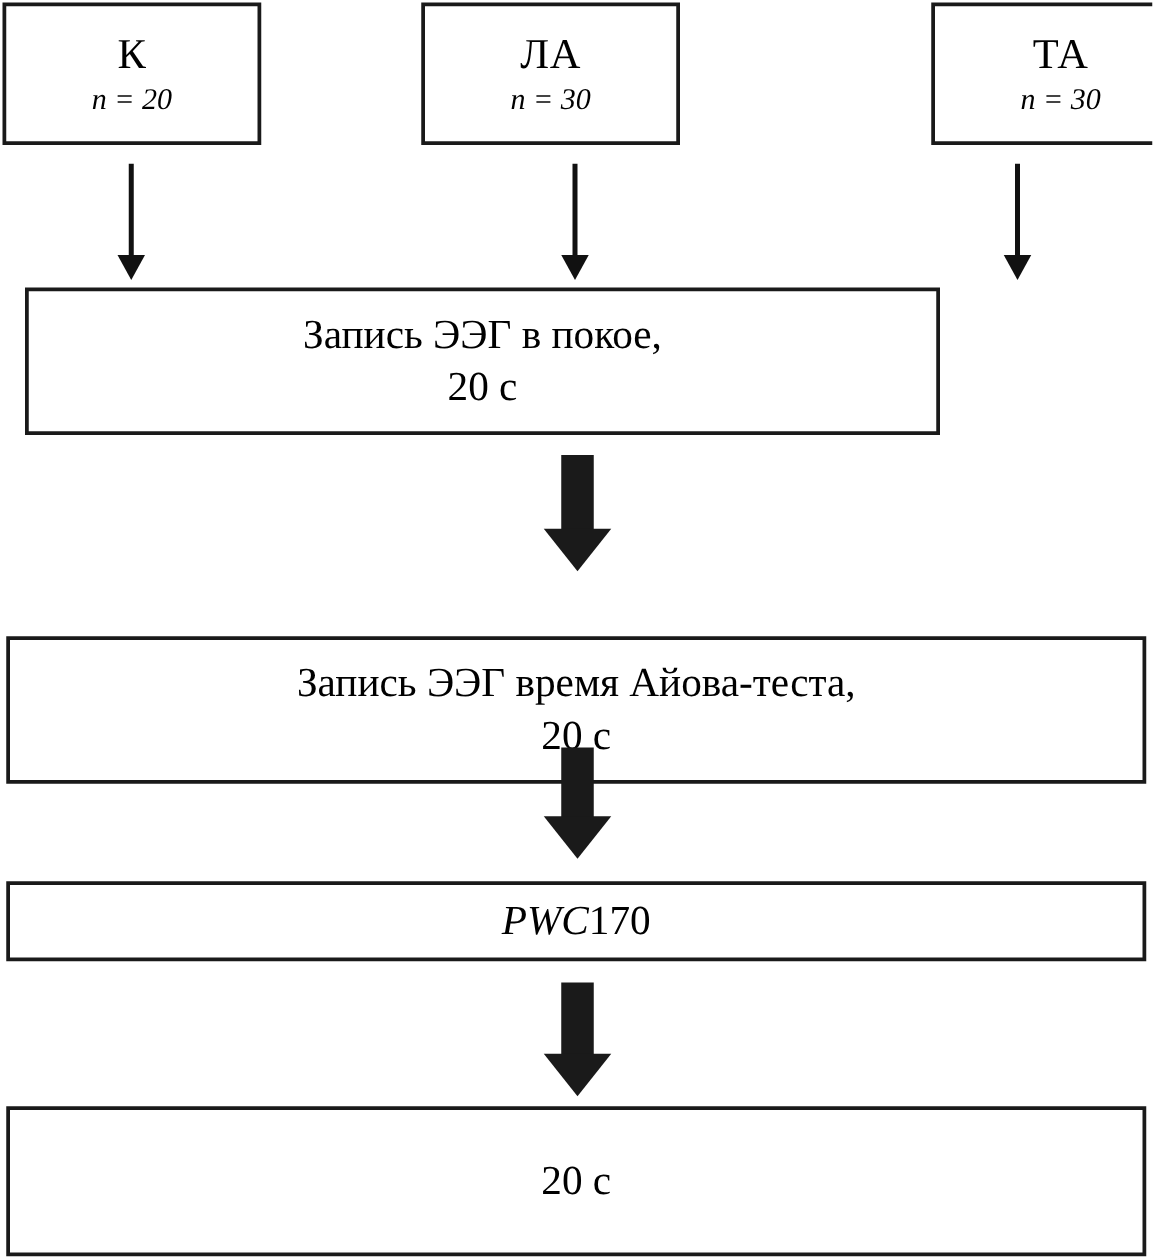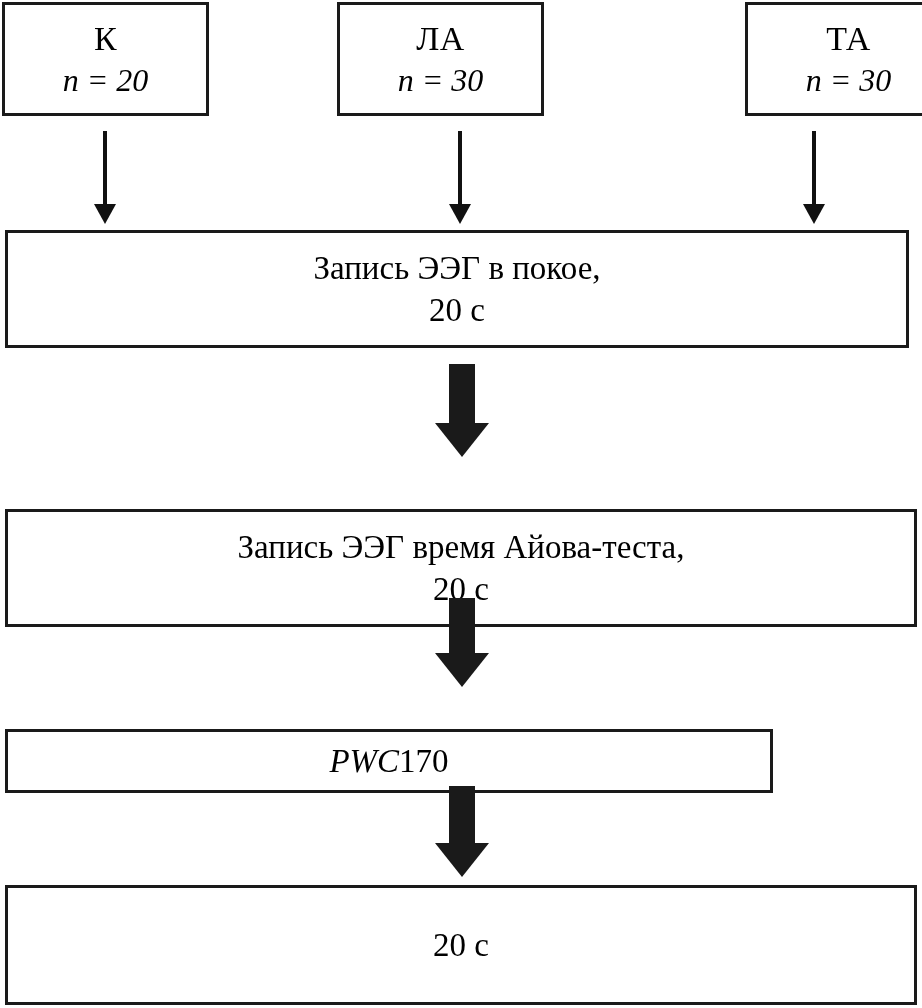--- a/index.html
+++ b/index.html
@@ -35,21 +35,21 @@
     white-space: nowrap;
   }
   .group-box {
     font-size: 34px;
   }
   .group-box .line1 {
     font-size: 34px;
     letter-spacing: 0.5px;
   }
   .group-box .line2 {
-    font-size: 32px;
+    font-size: 24px;
   }
   .wide-box {
     font-size: 33px;
   }
   .italic-n {
     font-style: italic;
   }
   
   .thin-arrow {
     position: absolute;
@@ -104,35 +104,35 @@
 
   <div class="box group-box" style="left:711px; top:2px; width:207px; height:114px;margin-left:34px;">
     <span class="line line1">ТА</span>
     <span class="line line2 italic-n">n = 30</span>
   </div>
 
   <div class="thin-arrow" style="left:103px; top:131px; height:74px;"></div>
   <div class="thin-arrow" style="left:458px; top:131px; height:74px;"></div>
   <div class="thin-arrow" style="left:812px; top:131px; height:74px;"></div>
 
-  <div class="box wide-box" style="left:5px; top:230px; width:904px; height:118px;">
+  <div class="box wide-box" style="left:20px; top:230px; width:732px; height:118px;">
     <span class="line">Запись ЭЭГ в покое,</span>
     <span class="line">20 с</span>
   </div>
 
   <div class="thick-arrow" style="left:449px; top:364px; height:60px;"></div>
 
   <div class="box wide-box" style="left:5px; top:465px; width:912px; height:118px;margin-top:44px;">
     <span class="line">Запись ЭЭГ время Айова-теста,</span>
     <span class="line">20 с</span>
   </div>
 
   <div class="thick-arrow" style="left:449px; top:598px; height:56px;"></div>
 
-  <div class="box wide-box" style="left:5px; top:729px; width:768px; height:64px;">
+  <div class="box wide-box" style="left:5px; top:705px; width:912px; height:64px;">
     <span class="line"><i>PWC</i><span>170</span></span>
   </div>
 
   <div class="thick-arrow" style="left:449px; top:786px; height:58px;"></div>
 
   <div class="box wide-box" style="left:5px; top:885px; width:912px; height:120px;">
     <span class="line">20 с</span>
   </div>
 
 </div>

